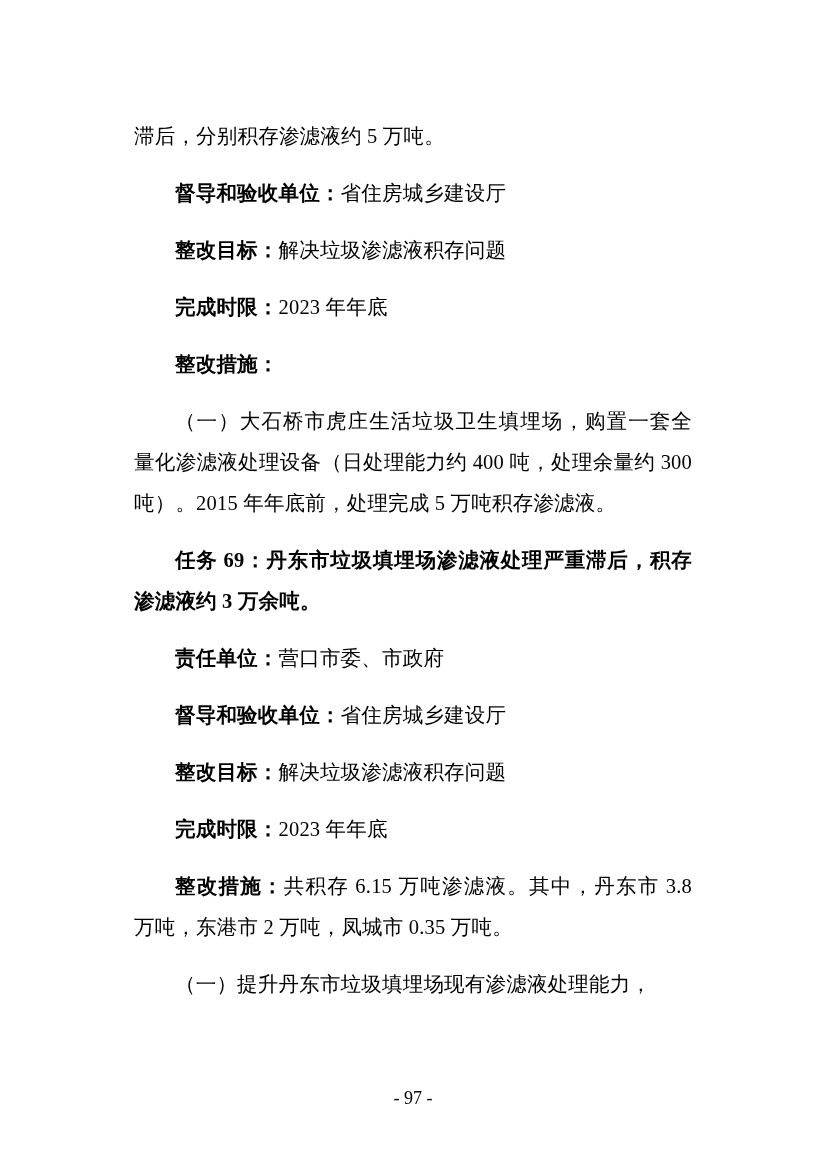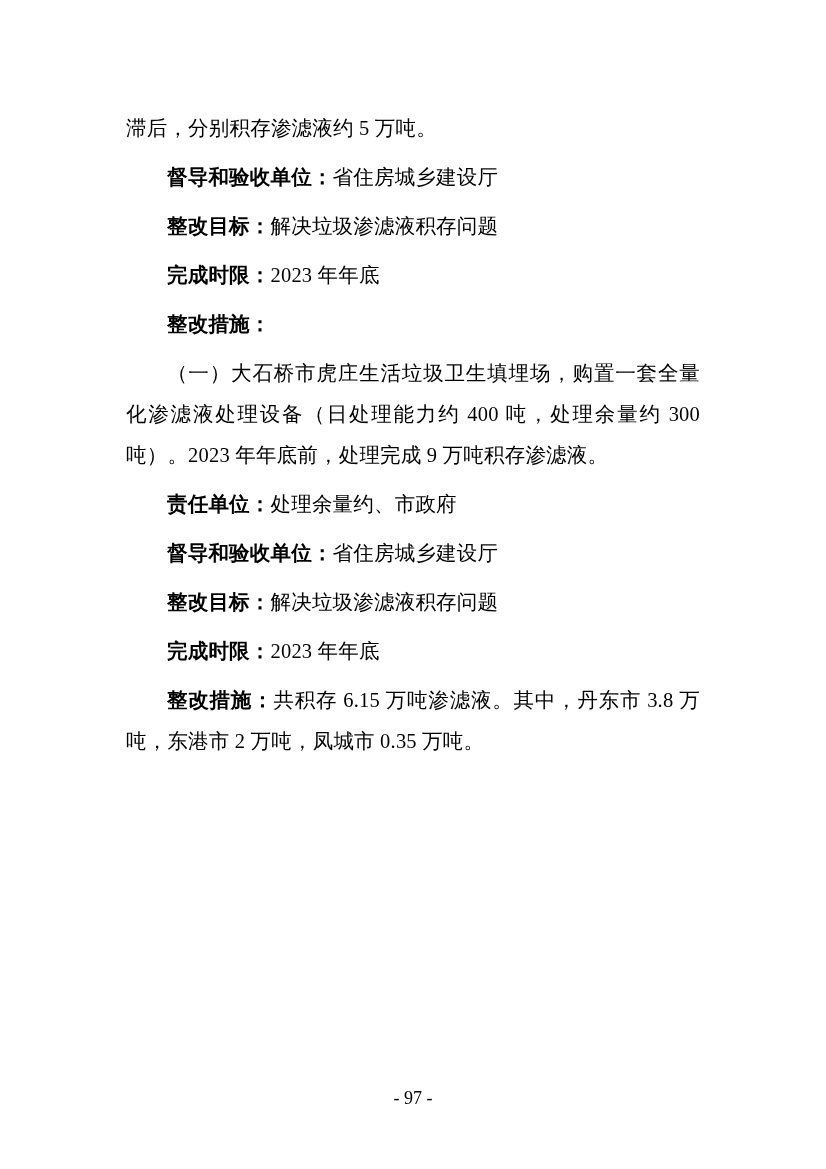--- a/index.html
+++ b/index.html
@@ -25,21 +25,21 @@
     padding: 100px 118px 0 118px;
   }
   .doc-body {
     font-size: 20.5px;
     line-height: 41px;
     text-align: justify;
     text-justify: inter-ideograph;
     letter-spacing: 0.2px;
   }
   .para {
-    margin: 8px;
+    margin: 16px;
     text-indent: 0;
   }
   .indent1 {
     text-indent: 41px;
   }
   .indent2 {
     text-indent: 41px;
   }
   .lbl {
     font-weight: bold;
@@ -77,42 +77,44 @@
     </p>
 
     <p class="para indent1">
       <span class="lbl">完成时限：</span><span>2023 年年底</span>
     </p>
 
     <p class="para indent1">
       <span class="lbl">整改措施：</span><span></span>
     </p>
 
-    <p class="para indent2">（一）大石桥市虎庄生活垃圾卫生填埋场，购置一套全量化渗滤液处理设备（日处理能力约 400 吨，处理余量约 300 吨）。2023 年年底前，处理完成 9 万吨积存渗滤液。</p>
+    <p class="para indent2">（一）大石桥市虎庄生活垃圾卫生填埋场，购置一套全量化渗滤液处理设备（日处理能力约 400 吨，处理余量约 300 吨）。2015 年年底前，处理完成 5 万吨积存渗滤液。</p>
 
 
 
+    <p class="para task-head">任务 69：丹东市垃圾填埋场渗滤液处理严重滞后，积存渗滤液约 3 万余吨。</p>
 
     <p class="para indent1">
-      <span class="lbl">责任单位：</span><span>处理余量约、市政府</span>
+      <span class="lbl">责任单位：</span><span>营口市委、市政府</span>
     </p>
 
     <p class="para indent1">
       <span class="lbl">督导和验收单位：</span><span>省住房城乡建设厅</span>
     </p>
 
     <p class="para indent1">
       <span class="lbl">整改目标：</span><span>解决垃圾渗滤液积存问题</span>
     </p>
 
     <p class="para indent1">
       <span class="lbl">完成时限：</span><span>2023 年年底</span>
     </p>
 
     <p class="para indent1">
       <span class="lbl">整改措施：</span><span>共积存 6.15 万吨渗滤液。其中，丹东市 3.8 万吨，东港市 2 万吨，凤城市 0.35 万吨。</span>
     </p>
 
+    <p class="para indent2">（一）提升丹东市垃圾填埋场现有渗滤液处理能力，</p>
 
   </div>
 </div>
 
 <div class="page-number">- 97 -</div>
 
 </body></html>

